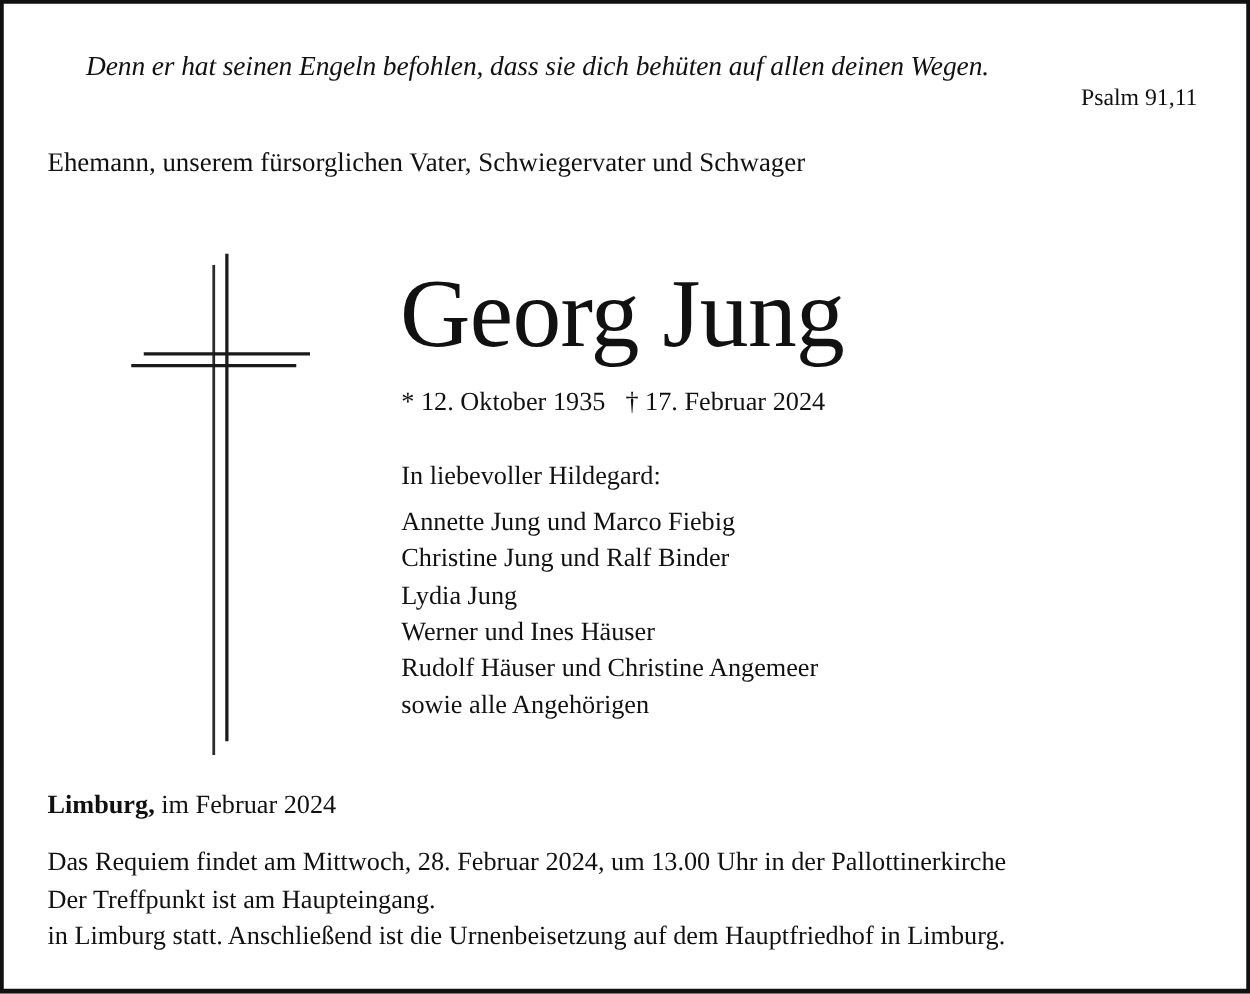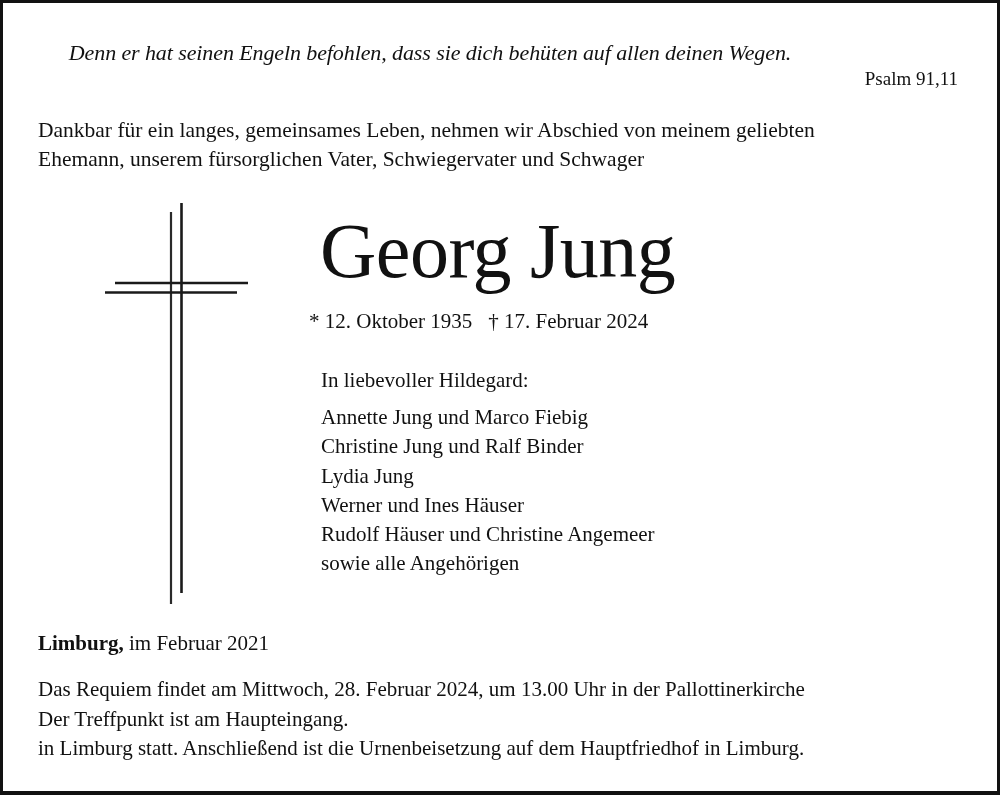--- a/index.html
+++ b/index.html
@@ -7,39 +7,38 @@
          font-family: "Liberation Serif", "DejaVu Serif", serif; color: #111; }
   .frame { position: absolute; left: 0; top: 0; width: 1000px; height: 795px;
            box-sizing: border-box; border: 3px solid #111;
            border-bottom-width: 4px; }
   .abs { position: absolute; white-space: nowrap; }
   .motto { left: 0; width: 860px; text-align: center; top: 40px;
            font-size: 22px; font-style: italic; letter-spacing: -0.1px; }
   .psalm { right: 42px; top: 68px; font-size: 19px; }
   .intro { left: 38px; top: 116px; font-size: 21.5px; line-height: 29px; }
   .name { left: 320px; top: 206px; font-size: 78px; line-height: 90px; letter-spacing: -0.5px; }
-  .dates { left: 309px; top: 309px; font-size: 21px; }
+  .dates { left: 321px; top: 309px; font-size: 21px; }
   .dates .sep { display: inline-block; width: 16px; }
   .mourners { left: 321px; top: 366px; font-size: 21px; line-height: 29.2px; }
   .mourners .lead { margin-bottom: 8px; }
   .place { left: 38px; top: 631px; font-size: 21px; }
   .place b { font-weight: bold; }
   .notice { left: 38px; top: 675px; font-size: 21px; line-height: 29.5px; }
   .cross { position: absolute; left: 0; top: 0; }
 </style>
 </head>
 <body>
 
 <div class="frame"></div>
 
 <div class="abs motto">Denn er hat seinen Engeln befohlen, dass sie dich behüten auf allen deinen Wegen.</div>
 <div class="abs psalm">Psalm 91,11</div>
 
 <div class="abs intro">
-  <div>Dankbar für ein langes, gemeinsames Leben, nehmen wir Abschied von meinem geliebten</div>
   <div>Ehemann, unserem fürsorglichen Vater, Schwiegervater und Schwager</div>
 </div>
 
 <svg class="cross" width="300" height="620">
   <line x1="171" y1="212" x2="171" y2="604" stroke="#2a2a2a" stroke-width="2.2"></line>
   <line x1="181.5" y1="203" x2="181.5" y2="593" stroke="#1a1a1a" stroke-width="2.6"></line>
   <line x1="115" y1="283" x2="248" y2="283" stroke="#1a1a1a" stroke-width="2.6"></line>
   <line x1="105" y1="292.5" x2="237" y2="292.5" stroke="#1a1a1a" stroke-width="2.6"></line>
 </svg>
 
@@ -53,20 +52,20 @@
   <div class="lead">In liebevoller Hildegard:</div>
   <div>Annette Jung und Marco Fiebig</div>
   <div>Christine Jung und Ralf Binder</div>
   <div>Lydia Jung</div>
   <div>Werner und Ines Häuser</div>
   <div>Rudolf Häuser und Christine Angemeer</div>
   <div>sowie alle Angehörigen</div>
 </div>
 
 <div class="abs place">
-  <b>Limburg,</b><span> im Februar 2021</span>
+  <b>Limburg,</b><span> im Februar 2024</span>
 </div>
 
 <div class="abs notice">
   <div>Das Requiem findet am Mittwoch, 28. Februar 2024, um 13.00 Uhr in der Pallottinerkirche</div>
   <div>Der Treffpunkt ist am Haupteingang.</div>
   <div>in Limburg statt. Anschließend ist die Urnenbeisetzung auf dem Hauptfriedhof in Limburg.</div>
 </div>
 
 </body></html>

